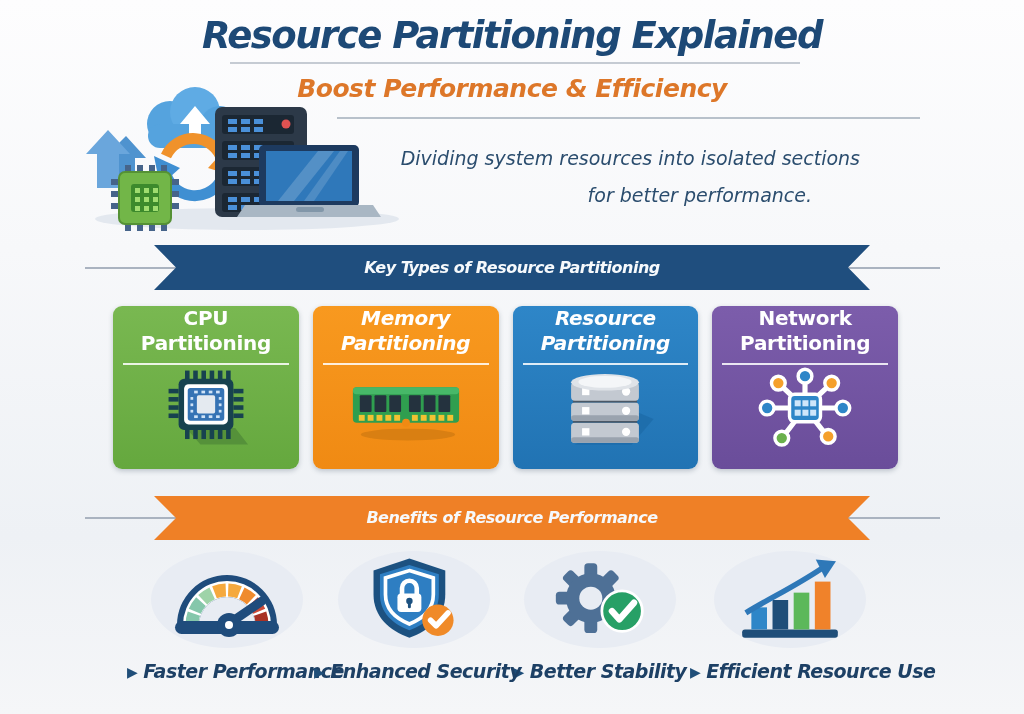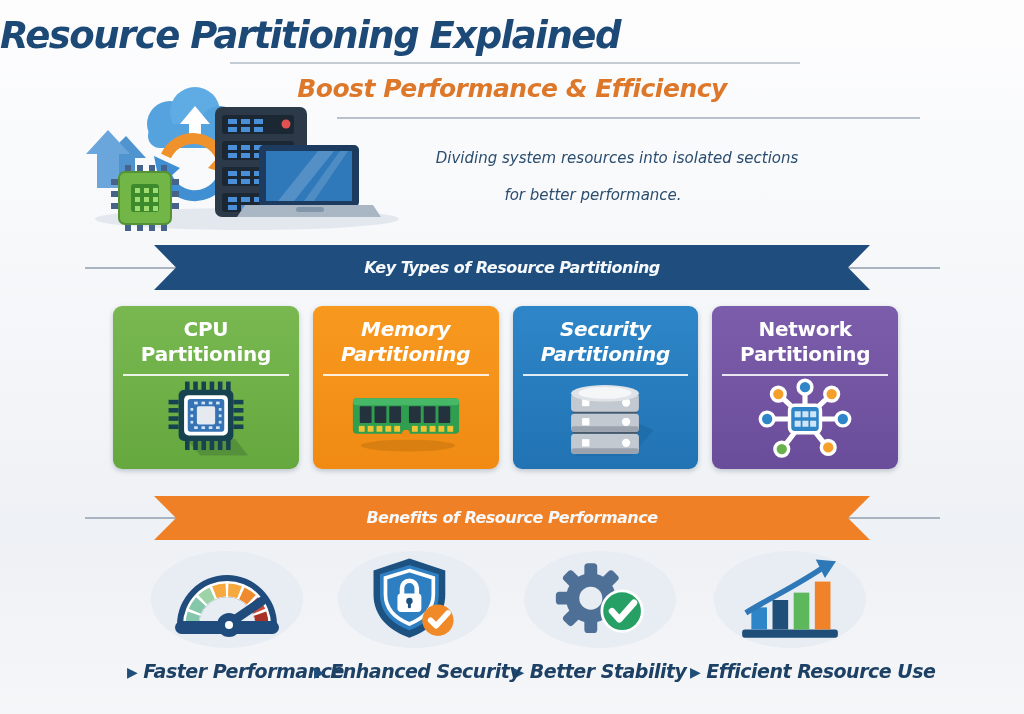--- a/index.html
+++ b/index.html
@@ -5,35 +5,35 @@
   * { margin:0; padding:0; box-sizing:border-box; }
   html,body { width:1024px; height:714px; }
   body { font-family:"DejaVu Sans","Liberation Sans",sans-serif; overflow:hidden; }
   .page {
     position:relative; width:1024px; height:714px;
     background:linear-gradient(180deg,#fdfdfe 0%,#f7f8fa 35%,#eef1f5 75%,#f5f6f8 100%);
   }
   
   .title {
     position:absolute; top:14px; left:0; width:100%;
-    font-size:37px; font-weight:bold; font-style:italic;
+    text-align:center; font-size:37px; font-weight:bold; font-style:italic;
     color:#1d4976; letter-spacing:-1.5px;
   }
   .title-underline { position:absolute; top:62px; left:230px; width:570px; height:2px; background:#c5cbd3; }
   .subtitle {
     position:absolute; top:74px; left:0; width:100%;
     text-align:center; font-size:25px; font-weight:bold; font-style:italic;
     color:#dd7729; letter-spacing:-0.5px;
   }
   .subtitle-underline { position:absolute; top:117px; left:337px; width:583px; height:2px; background:#b8c1cb; }
   
   .hero { position:absolute; left:82px; top:84px; width:325px; height:148px; }
   .description {
-    position:absolute; left:382px; top:140px; width:470px;
-    text-align:center; font-size:15px; font-style:italic; color:#2b4d6e;
+    position:absolute; left:390px; top:140px; width:470px;
+    text-align:right; font-size:19px; font-style:italic; color:#2b4d6e;
     line-height:37px; font-weight:500;
   }
   .description .line2 { padding-right:48px; }
   
   .section-line { position:absolute; left:85px; width:855px; height:2px; background:#aab3c0; }
   .line-key { top:267px; } .line-benefits { top:517px; }
   .ribbon {
     position:absolute; left:154px; width:716px; height:45px;
     clip-path:polygon(0 0,100% 0,calc(100% - 22px) 50%,100% 100%,0 100%,22px 50%);
     color:#f6f9fc; font-size:16px; font-weight:bold; font-style:italic;
@@ -42,21 +42,21 @@
   .ribbon-key { top:245px; background:#1f4e7e; }
   .ribbon-benefits { top:496px; background:#ef8026; height:44px; line-height:44px; }
   
   .cards-row { position:absolute; left:113px; top:306px; width:785px; height:163px; display:flex; gap:14px; }
   .card { flex:1; border-radius:9px; box-shadow:0 2px 5px rgba(40,60,80,.25); overflow:hidden; position:relative; }
   .card-green   { background:linear-gradient(180deg,#79b851 0%,#65a83e 100%); }
   .card-orange  { background:linear-gradient(180deg,#f8991f 0%,#f08a13 100%); }
   .card-blue    { background:linear-gradient(180deg,#2e86c8 0%,#2173b3 100%); }
   .card-purple  { background:linear-gradient(180deg,#7c5dab 0%,#6a4d9a 100%); }
   .card-title {
-    padding-top:11px; text-align:center; color:#ffffff;
+    padding-top:0; text-align:center; color:#ffffff;
     font-size:20px; font-weight:bold; line-height:25px; letter-spacing:-0.3px;
   }
   .card-title.italic { font-style:italic; }
   .card-divider { width:calc(100% - 20px); height:2px; margin:7px auto 0; background:rgba(255,255,255,.85); }
   .card-icon { height:86px; display:flex; align-items:center; justify-content:center; }
   
   .benefit-item { position:absolute; top:551px; width:200px; text-align:center; }
   .b1 { left:127px; } .b2 { left:314px; } .b3 { left:500px; } .b4 { left:690px; }
   .bubble {
     width:152px; height:97px; margin:0 auto; border-radius:50%;
@@ -279,21 +279,21 @@
               <rect x="93" y="42" width="6" height="6"></rect>
               <rect x="102" y="42" width="6" height="6"></rect>
           </g>
           <circle cx="60" cy="50" r="4" fill="#f08a13"></circle>
         </svg>
       </div>
     </div>
 
     <div class="card card-blue">
       <div class="card-title italic">
-        <div>Security</div>
+        <div>Resource</div>
         <div>Partitioning</div>
       </div>
       <div class="card-divider"></div>
       <div class="card-icon">
         <svg width="104" height="88" viewBox="0 0 110 96">
           <polygon points="22,88 84,88 108,60 84,50" fill="#1e6dab" opacity="0.9"></polygon>
           <g>
             <rect x="18" y="64" width="74" height="22" rx="4" fill="#c3c9d1"></rect>
             <rect x="18" y="80" width="74" height="6" rx="3" fill="#9aa3ae"></rect>
             <rect x="30" y="70" width="8" height="8" fill="#ffffff"></rect>

